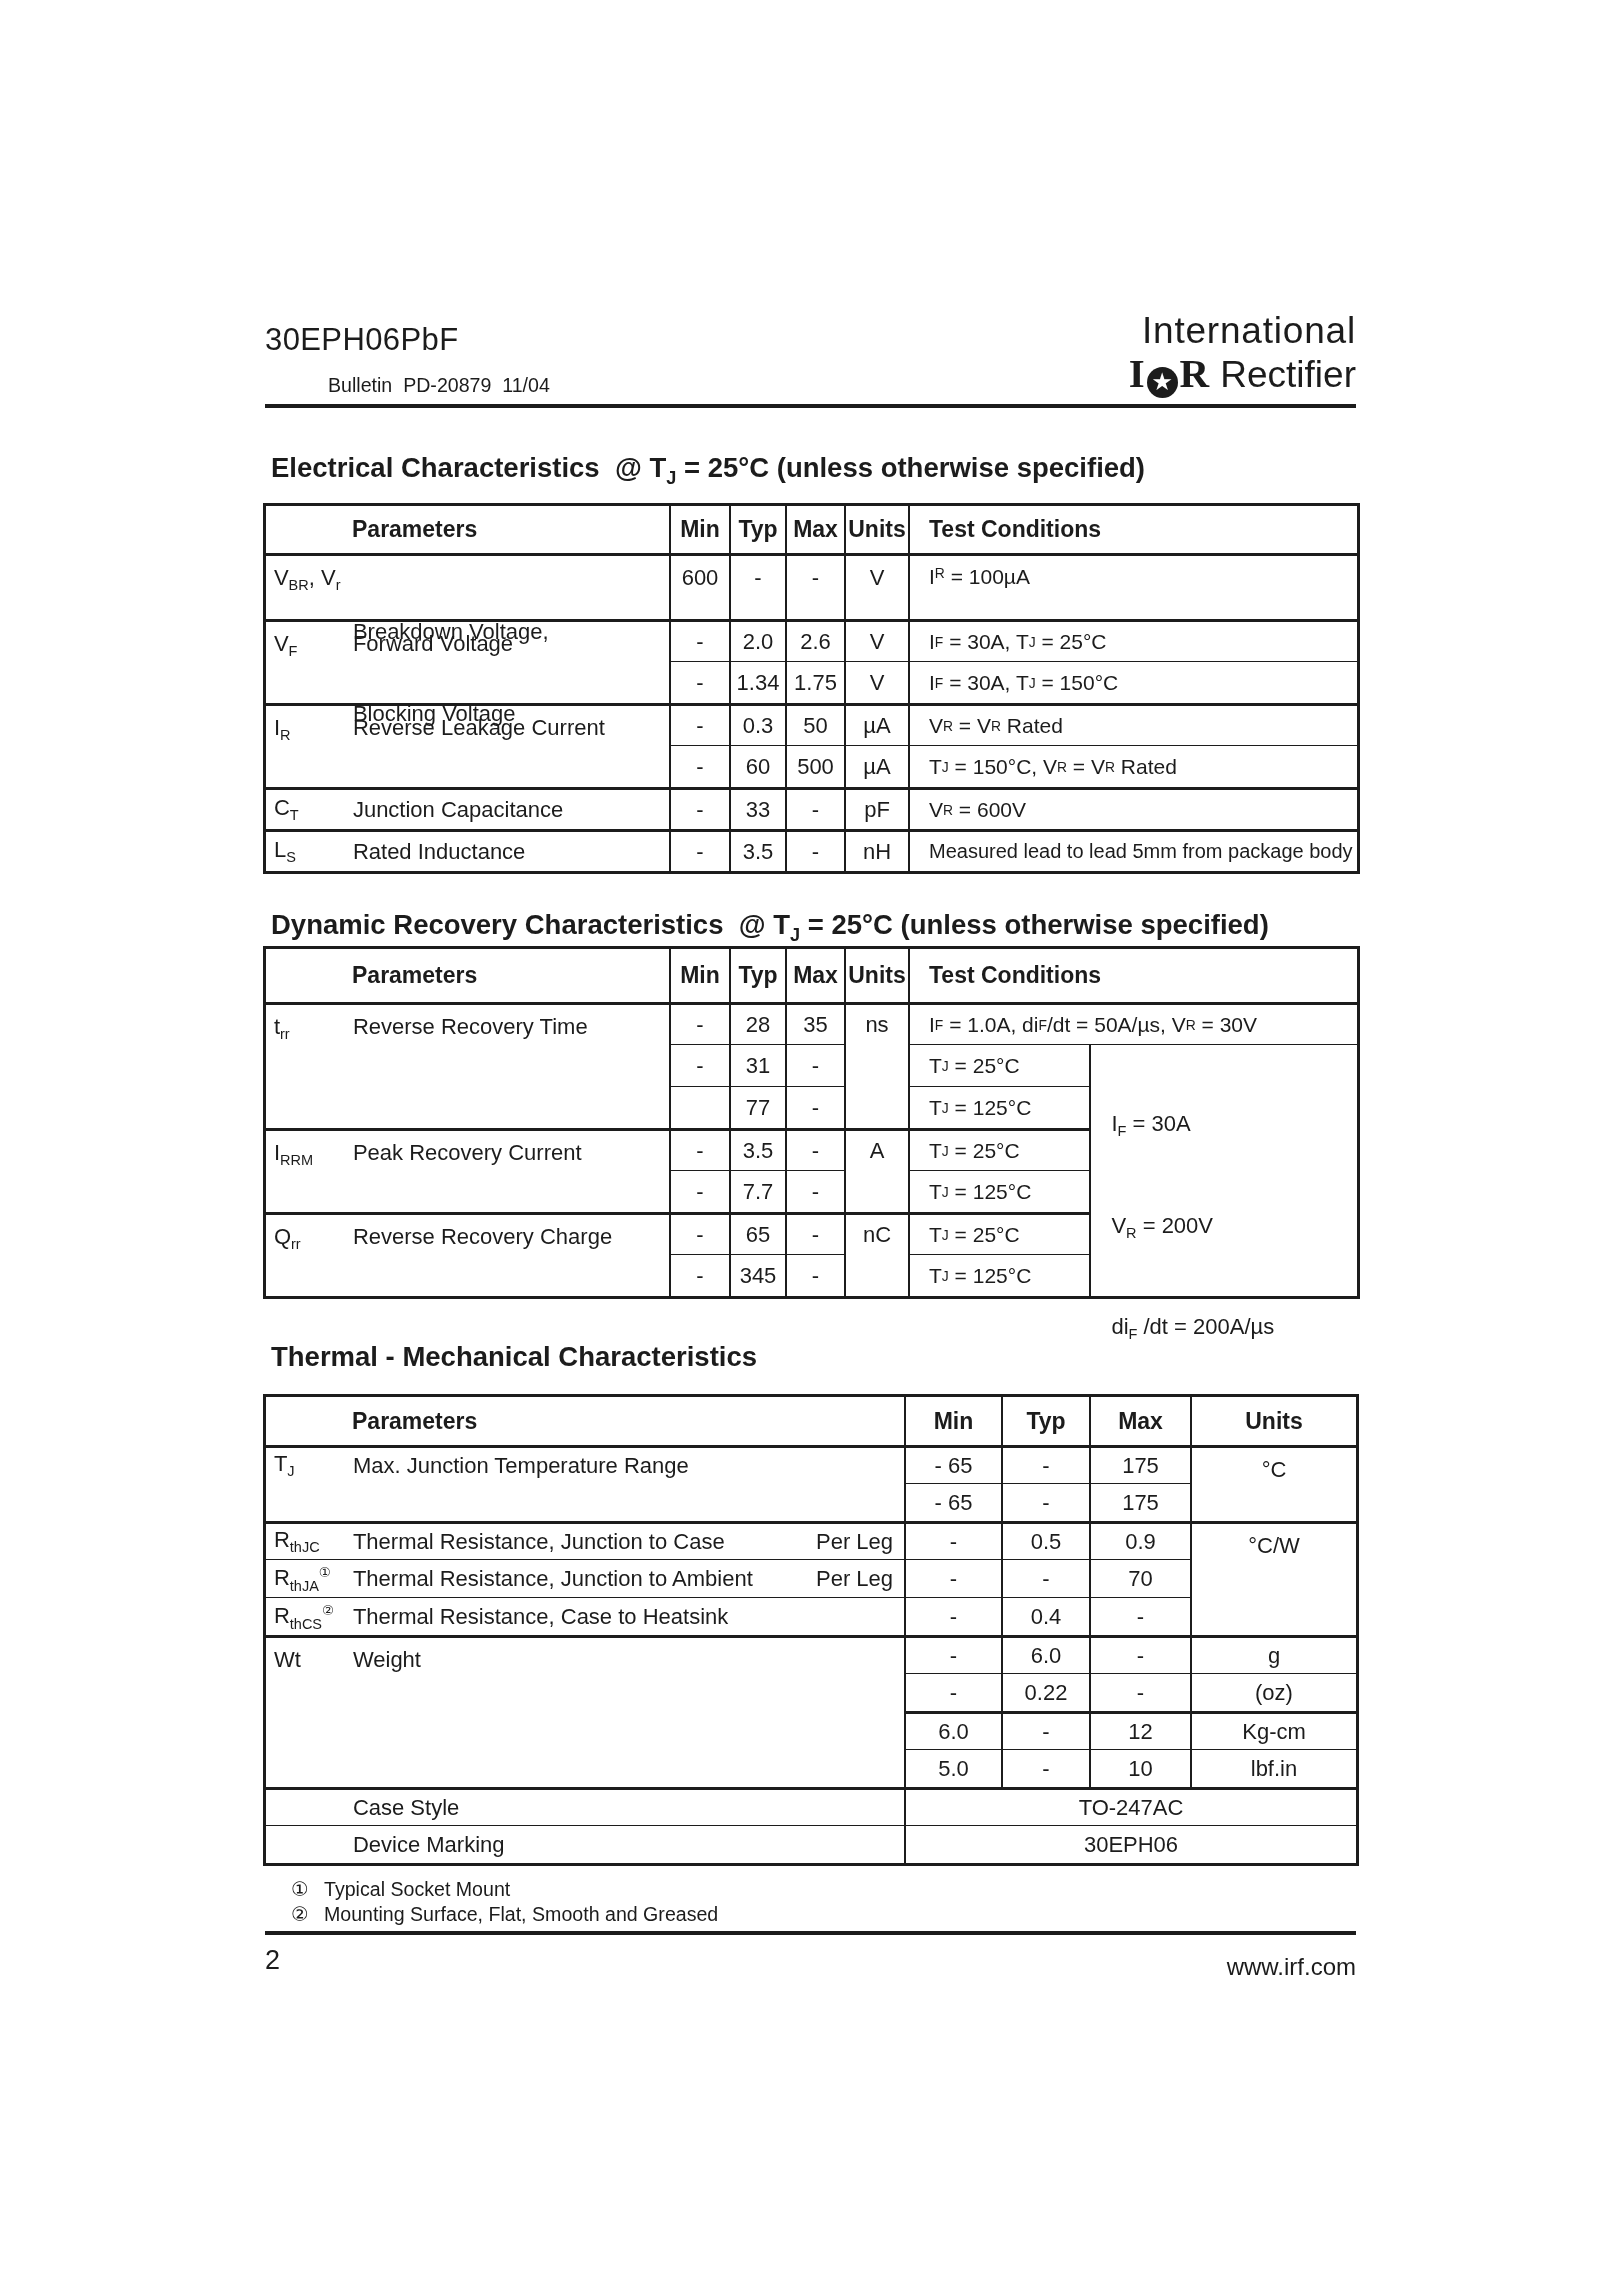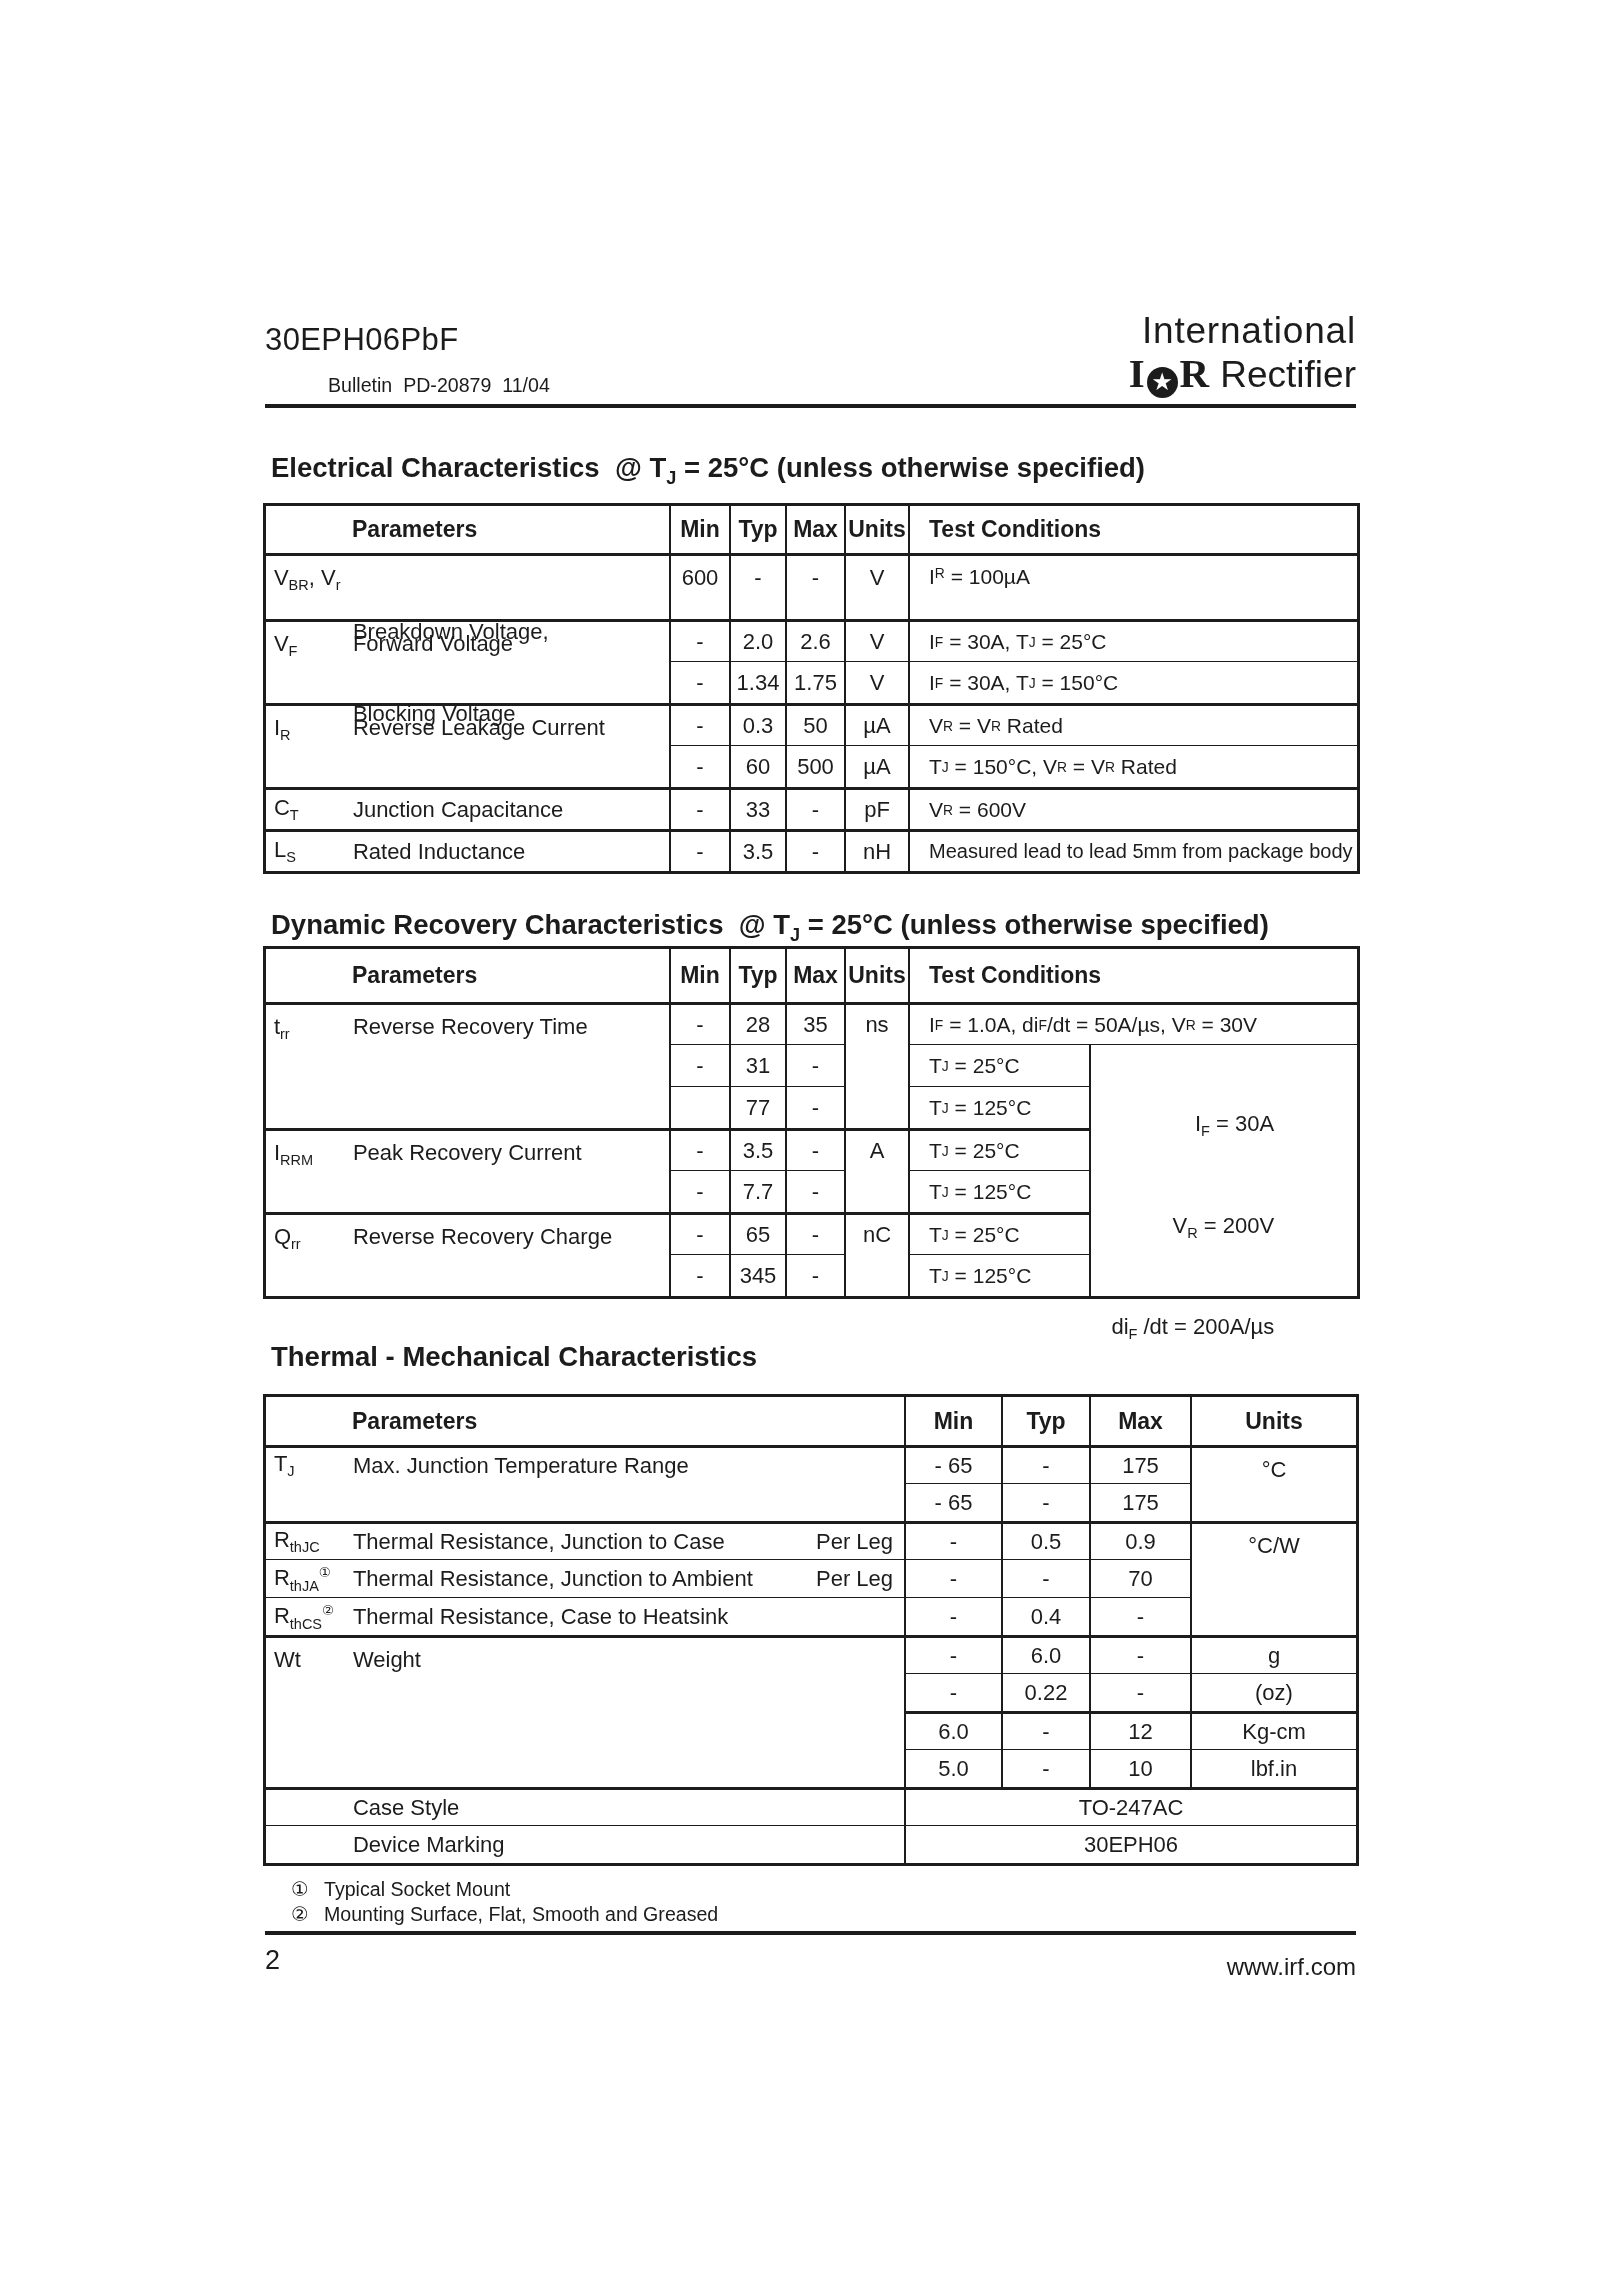--- a/index.html
+++ b/index.html
@@ -35,21 +35,21 @@
               grid-template-rows:53px 42px 42px 42px 42px 42px 42px 42px; }
   #tbl-thermal { top:1394px; grid-template-columns:638px 97px 88px 101px 166px;
               grid-template-rows:48px 38px 38px 38px 38px 38px 38px 38px 38px 38px 38px 38px; }
 
   .c { border-left:2.4px solid #1c1c1c; display:flex; align-items:center; justify-content:center;
        font-size:22px; box-sizing:border-box; overflow:visible; white-space:pre; }
   .bl0 { border-left:none; }
   .btk { border-top:3.1px solid #1c1c1c; }
   .btn { border-top:1.6px solid #1c1c1c; }
   .hdr { font-weight:bold; font-size:23px; }
-  .left { justify-content:flex-start;text-align:right; }
+  .left { justify-content:flex-start; }
   .pl110 { padding-left:86px; }
   .pl24 { padding-left:19px; }
   .vtop { align-items:flex-start; padding-top:8.6px; }
   .param { justify-content:flex-start; padding-left:7.9px; position:relative; }
   .sym { width:79px; flex:none; }
   .pname.two div { line-height:30px; }
   .cond { font-size:21px; }
   .tight { font-size:20px; }
   .perleg { position:absolute; left:550px; }
   .side-lines div { line-height:42px; }

